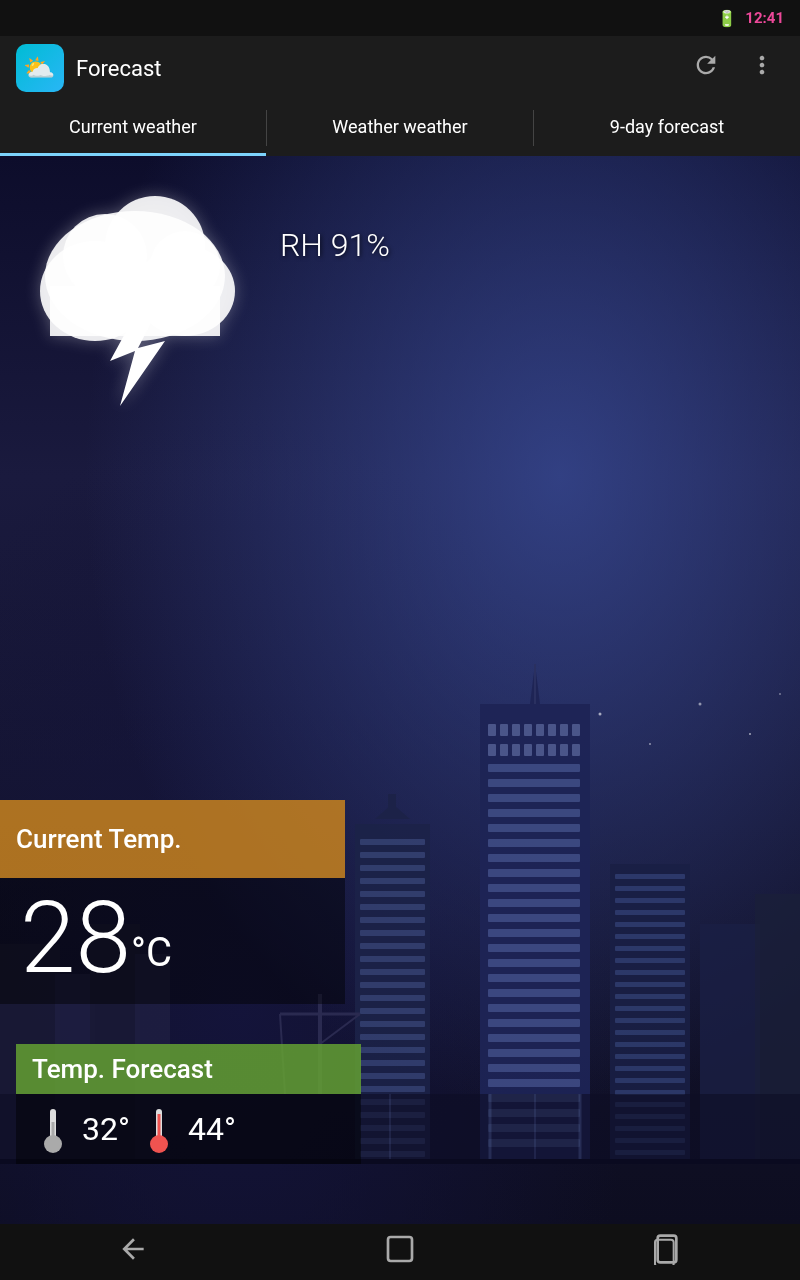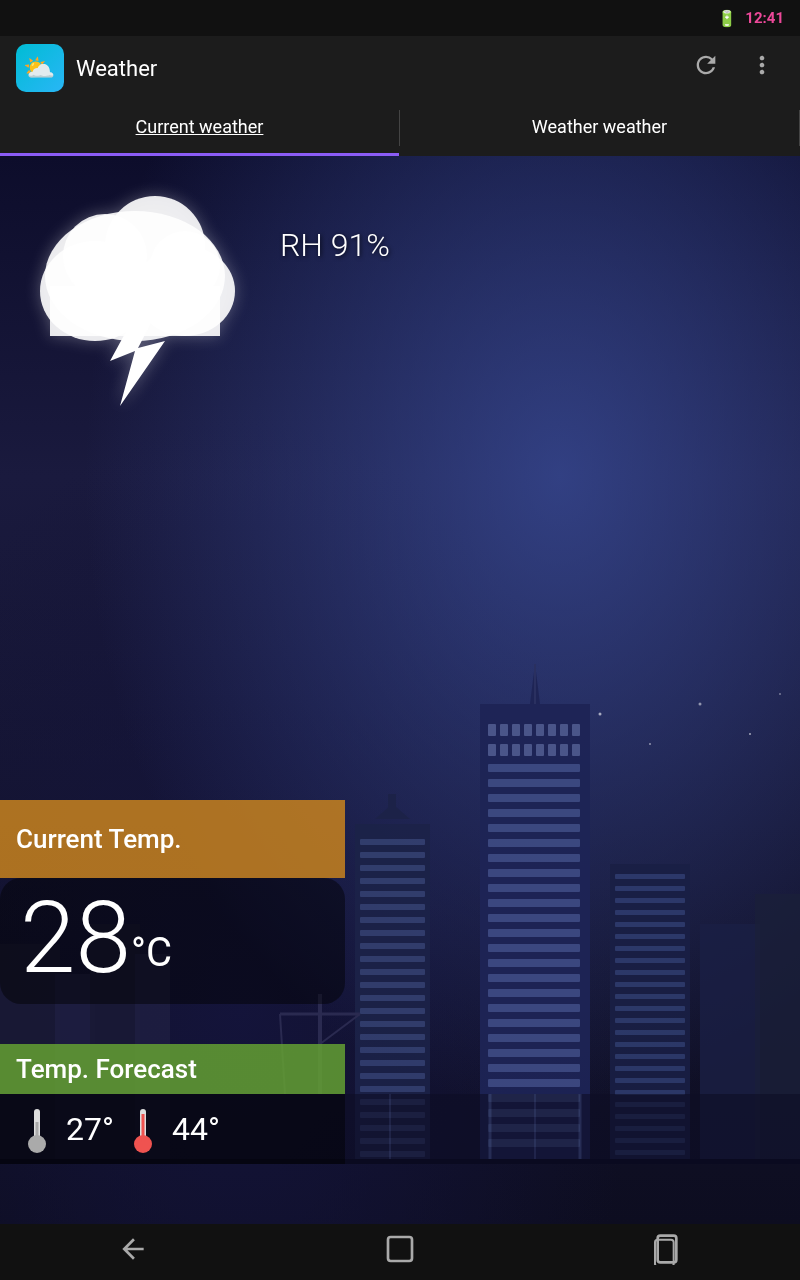--- a/index.html
+++ b/index.html
@@ -84,22 +84,21 @@
       display: flex;
       align-items: center;
       justify-content: center;
       color: white;
       font-size: 18px;
       cursor: pointer;
       border-bottom: 3px solid transparent;
       position: relative;
     }
     .tab.active {
-      border-bottom: 3px solid #8b5cf6;
-      text-decoration: underline;
+      border-bottom: 3px solid #7dd3fc;
     }
     .tab-divider {
       width: 1px;
       background: #444;
       margin: 10px 0;
     }
 
     
     #main-content {
       position: relative;
@@ -167,39 +166,38 @@
     .temp-label {
       background: rgba(200, 130, 30, 0.85);
       color: white;
       font-size: 26px;
       padding: 24px 16px;
       font-weight: 500;
     }
     .temp-value-area {
       background: rgba(0,0,0,0.45);
       padding: 10px 20px 16px 20px;
-      border-radius: 21px;
     }
     .temp-value {
       font-size: 100px;
       color: white;
       font-weight: 300;
       line-height: 1;
     }
     .temp-unit {
       font-size: 40px;
       vertical-align: super;
       color: white;
     }
 
     
     .forecast-section {
       position: absolute;
       bottom: 60px;
-      left: 0;
+      left: 16px;
       width: 345px;
       z-index: 5;
     }
     .forecast-label {
       background: rgba(100, 160, 50, 0.85);
       color: white;
       font-size: 26px;
       padding: 10px 16px;
       font-weight: 500;
     }
@@ -256,21 +254,21 @@
 
 <div id="status-bar">
   <span class="battery-icon">🔋</span>
   <span class="status-time">12:41</span>
 </div>
 
 <div id="app-bar">
   <div class="app-logo">
     <span>⛅</span>
   </div>
-  <span class="app-title">Weather</span>
+  <span class="app-title">Forecast</span>
   <span class="app-action">
     
     <svg width="28" height="28" viewBox="0 0 24 24" fill="#aaa">
       <path d="M17.65 6.35A7.958 7.958 0 0012 4c-4.42 0-7.99 3.58-7.99 8s3.57 8 7.99 8c3.73 0 6.84-2.55 7.73-6h-2.08c-.82 2.33-3.04 4-5.65 4-3.31 0-6-2.69-6-6s2.69-6 6-6c1.66 0 3.14.69 4.22 1.78L13 11h7V4l-2.35 2.35z"></path>
     </svg>
   </span>
   <span class="app-action">
     <svg width="28" height="28" viewBox="0 0 24 24" fill="#aaa">
       <path d="M12 8c1.1 0 2-.9 2-2s-.9-2-2-2-2 .9-2 2 .9 2 2 2zm0 2c-1.1 0-2 .9-2 2s.9 2 2 2 2-.9 2-2-.9-2-2-2zm0 6c-1.1 0-2 .9-2 2s.9 2 2 2 2-.9 2-2-.9-2-2-2z"></path>
     </svg>
@@ -279,20 +277,23 @@
 
 <div id="tab-bar">
   <div class="tab active">
     <span>Current weather</span>
   </div>
   <div class="tab-divider"></div>
   <div class="tab">
     <span>Weather weather</span>
   </div>
   <div class="tab-divider"></div>
+  <div class="tab">
+    <span>9-day forecast</span>
+  </div>
 </div>
 
 <div id="main-content">
 
   <div class="city-bg"></div>
 
   <svg class="skyline" viewBox="0 0 800 500" preserveAspectRatio="xMidYMax meet" xmlns="http://www.w3.org/2000/svg">
 
     <circle cx="600" cy="50" r="1.5" fill="rgba(255,255,255,0.6)"></circle>
     <circle cx="650" cy="80" r="1" fill="rgba(255,255,255,0.5)"></circle>
@@ -466,21 +467,21 @@
 
   <div class="forecast-section">
     <div class="forecast-label">Temp. Forecast</div>
     <div class="forecast-values">
 
       <svg width="34" height="50" viewBox="0 0 34 50">
         <rect x="14" y="5" width="6" height="30" rx="3" fill="#ddd"></rect>
         <circle cx="17" cy="40" r="9" fill="#aaa"></circle>
         <rect x="15.5" y="18" width="3" height="20" fill="#aaa"></rect>
       </svg>
-      <span class="forecast-temp">27°</span>
+      <span class="forecast-temp">32°</span>
 
       <svg width="34" height="50" viewBox="0 0 34 50">
         <rect x="14" y="5" width="6" height="30" rx="3" fill="#ddd"></rect>
         <circle cx="17" cy="40" r="9" fill="#ef5350"></circle>
         <rect x="15.5" y="10" width="3" height="28" fill="#ef5350"></rect>
       </svg>
       <span class="forecast-temp">44°</span>
     </div>
   </div>
 

